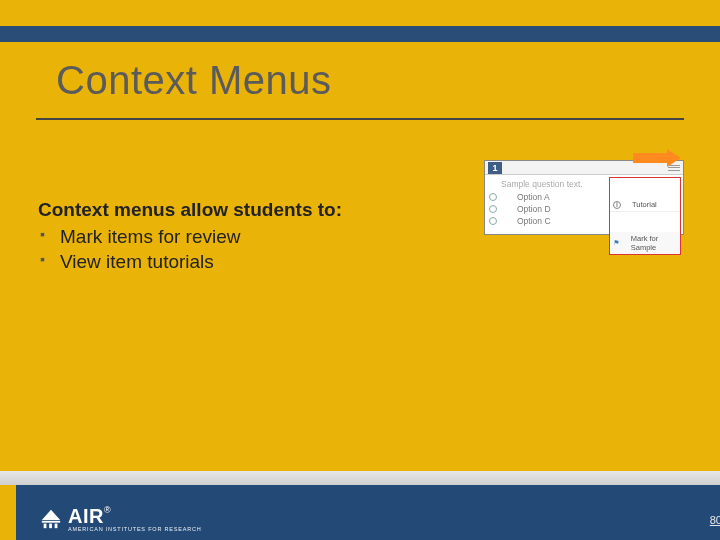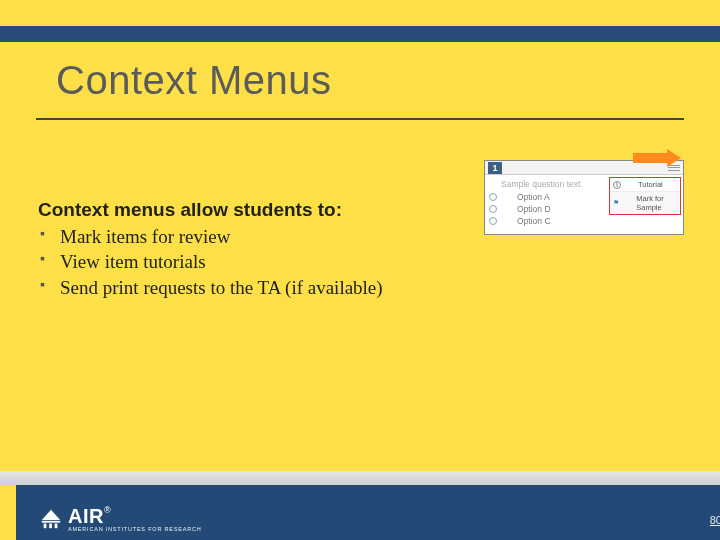--- a/index.html
+++ b/index.html
@@ -1,23 +1,23 @@
 <!DOCTYPE html>
 <html><head>
 <meta charset="utf-8">
 <style>
   * { box-sizing: border-box; margin: 0; padding: 0; }
   html, body { width: 720px; height: 540px; font-family: Arial, Helvetica, sans-serif; background: #fff; overflow: hidden; }
-  .slide { width: 720px; height: 540px; position: relative; background: #fde047; }
+  .slide { width: 720px; height: 540px; position: relative; background: #eab308; }
   .topbar { position: absolute; top: 26px; left: 0; width: 720px; height: 16px; background: #2a4d78; }
   .title { position: absolute; top: 58px; left: 56px; font-size: 40px; color: #5b5b5b; font-weight: 400; letter-spacing: 0.5px; }
   .title-rule { position: absolute; top: 118px; left: 36px; width: 648px; height: 2px; background: #444; }
   .body { position: absolute; top: 198px; left: 38px; width: 560px; font-size: 19px; color: #222; line-height: 1.3; }
   .lead { font-weight: 700; margin-bottom: 2px; }
-  .bullets { list-style: none; font-family: Liberation Serif, serif; }
+  .bullets { list-style: none; }
   .bullets li { position: relative; padding-left: 22px; margin-bottom: 1px; }
   .bullets li::before { content: "▪"; position: absolute; left: 2px; top: 0; font-size: 14px; color: #555; }
   .footer { position: absolute; left: 16px; bottom: 0; width: 720px; height: 55px; background: #234a77; }
   .footer-shade { position: absolute; left: 0; bottom: 55px; width: 720px; height: 14px; background: linear-gradient(#e7e7e7,#cfcfcf); }
   .pagenum { position: absolute; right: 14px; bottom: 14px; font-size: 11px; color: #e6e6e6; text-decoration: underline; }
   .logo { position: absolute; left: 24px; bottom: 8px; color: #fff; display: flex; align-items: center; gap: 6px; }
   .logo-mark { width: 22px; height: 22px; display: inline-block; }
   .logo-mark svg { width: 22px; height: 22px; }
   .logo-text { font-size: 20px; font-weight: 700; letter-spacing: 0.5px; }
   .logo-reg { font-size: 9px; vertical-align: top; }
@@ -28,21 +28,21 @@
   .mini-num { background: #3f5e86; color: #fff; width: 14px; height: 12px; display: inline-flex; align-items: center; justify-content: center; font-weight: bold; font-size: 9px; }
   .mini-bar-lines { display: flex; flex-direction: column; gap: 1.5px; width: 12px; }
   .mini-bar-lines span { height: 1px; background: #999; display: block; }
   .mini-arrow { position: absolute; top: -12px; right: 2px; z-index: 3; }
   .mini-arrow svg { width: 48px; height: 18px; }
   .mini-body { padding: 4px 4px 6px 4px; position: relative; }
   .mini-q { color: #aaa; margin-bottom: 3px; font-size: 8.5px; margin-left: 12px; }
   .mini-opt { display: flex; align-items: center; gap: 20px; margin: 2px 0; color: #777; font-size: 8.5px; }
   .radio { width: 8px; height: 8px; border: 1px solid #8aa; border-radius: 50%; display: inline-block; }
   .mini-menu { position: absolute; top: 2px; right: 2px; width: 72px; border: 1.5px solid #d33; background: #fff; font-size: 7.5px; color: #555; }
-  .mini-menu-row { display: flex; align-items: center; gap: 17px; padding: 2px 3px; border-bottom: 1px solid #eee; }
+  .mini-menu-row { display: flex; align-items: center; gap: 11px; padding: 2px 3px; border-bottom: 1px solid #eee; margin-top: 20px; }
   .mini-menu-row:last-child { border-bottom: none; background: #f8f8f8; }
   .mm-ico { width: 8px; height: 8px; display: inline-flex; align-items: center; justify-content: center; font-size: 7px; }
   .mm-info { border: 1px solid #888; border-radius: 50%; color: #888; font-weight: bold; }
   .mm-flag { color: #3b7dbb; }
 </style>
 </head>
 <body>
 
 <div class="slide">
   <div class="topbar"></div>
@@ -88,21 +88,20 @@
         </div>
       </div>
     </div>
   </div>
 
   <div class="body">
     <div class="lead">Context menus allow students to:</div>
     <ul class="bullets">
       <li>Mark items for review</li>
       <li>View item tutorials</li>
-      <li>Send print requests to the TA (if available)</li>
     </ul>
   </div>
 
   <div class="footer-shade"></div>
   <div class="footer">
     <div class="logo">
       <span class="logo-mark">
         <svg viewBox="0 0 24 24">
             <rect x="2" y="14" width="20" height="2" fill="#fff"></rect>
             <rect x="4" y="17" width="3" height="5" fill="#fff"></rect>

